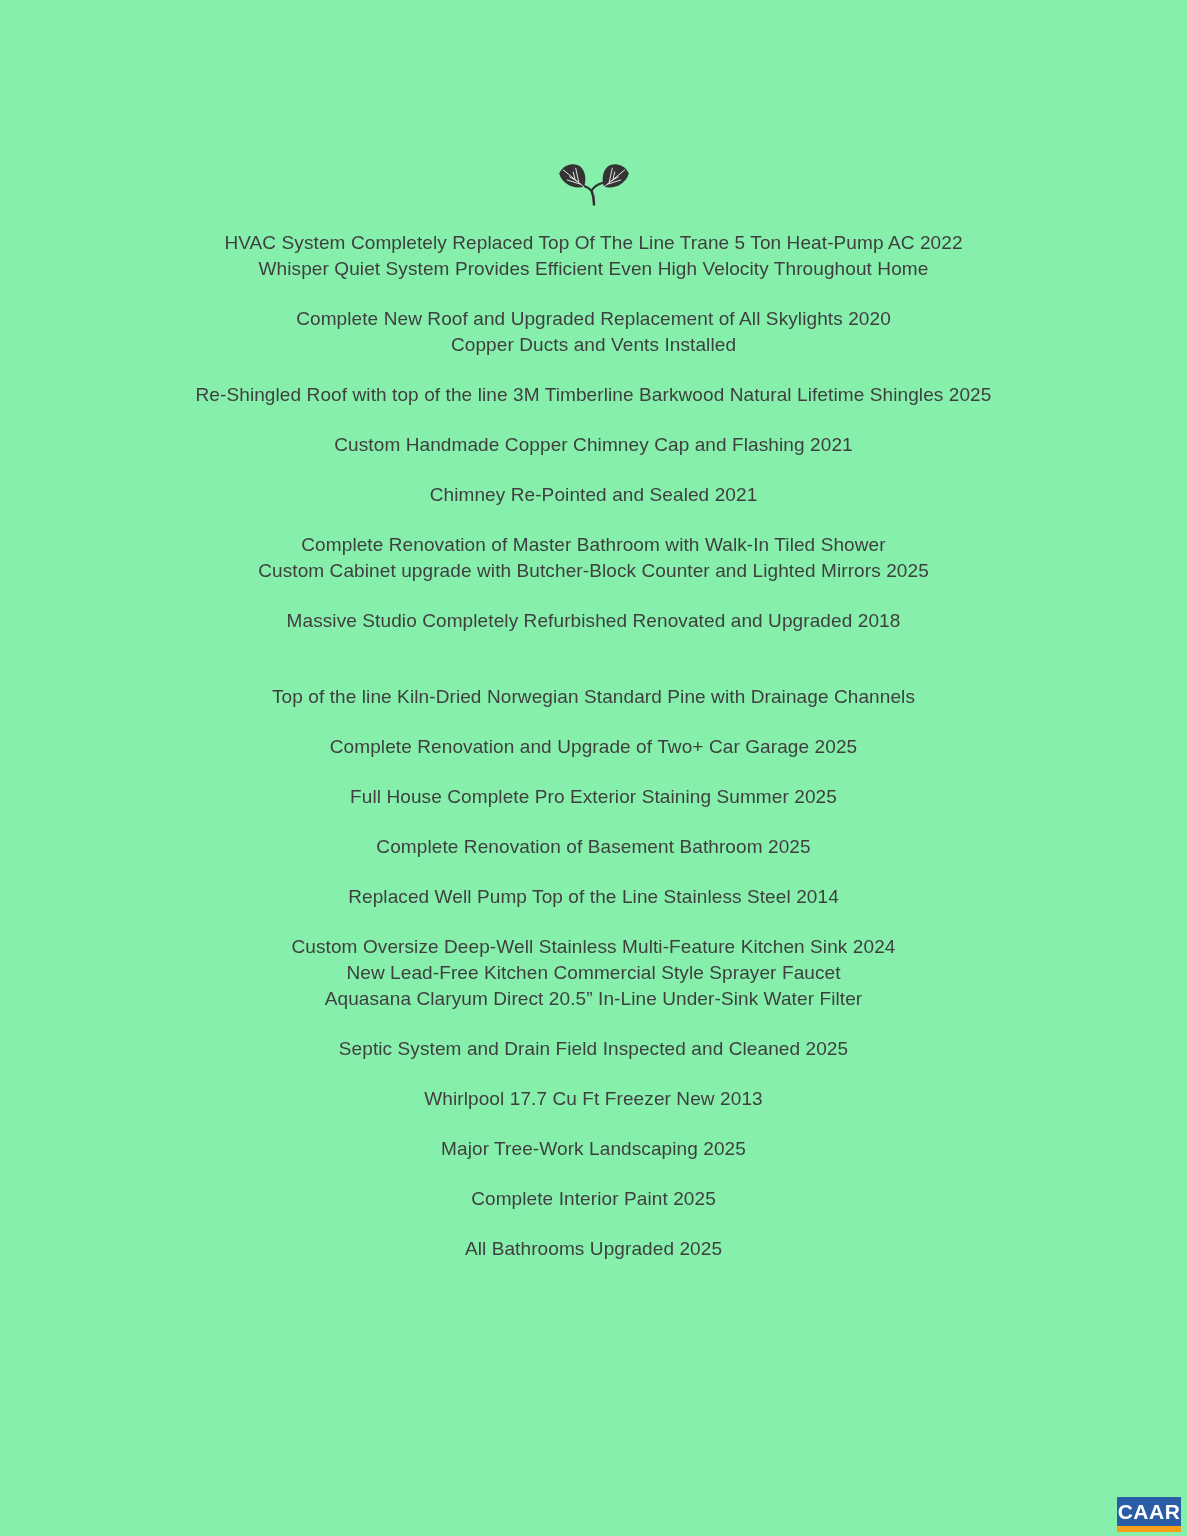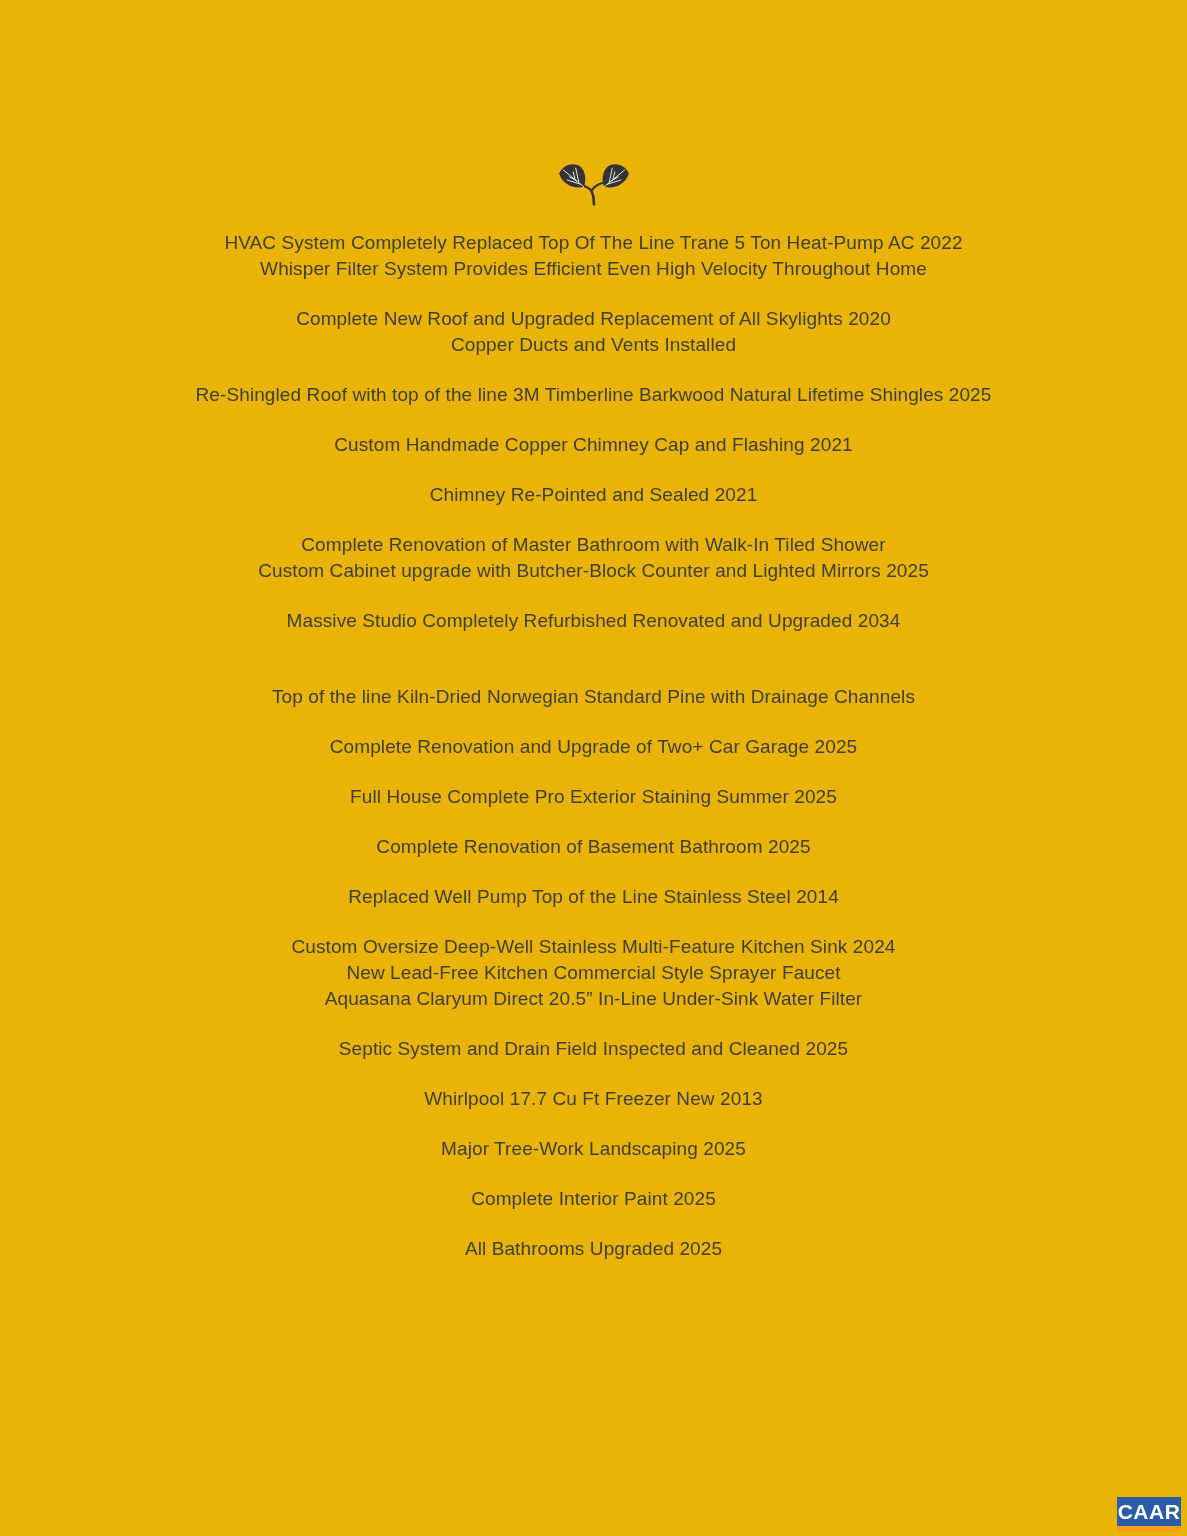--- a/index.html
+++ b/index.html
@@ -4,21 +4,21 @@
 <style>
   html, body {
     margin: 0;
     padding: 0;
     background: #ffffff;
   }
   .page {
     position: relative;
     width: 1187px;
     height: 1536px;
-    background: #eab308;
+    background: #86efac;
     overflow: hidden;
     font-family: "Liberation Sans", sans-serif;
   }
   .icon-wrap {
     position: absolute;
     top: 160px;
     left: 0;
     width: 100%;
     text-align: center;
   }
@@ -80,27 +80,27 @@
       </g>
 
       <g transform="translate(120 0) scale(-1 1)">
         <path d="M44 42 C28 46 10 38 5 21 C10 9 23 3 35 8 C46 13 49 31 44 42 Z" fill="#333333"></path>
         <path d="M44 42 L11 15 M36 35 L31 12 M39 38 L17 31 M30 30 L27 18 M33 33 L21 26" stroke="#fafafa" stroke-width="1.4" fill="none"></path>
       </g>
     </svg>
   </div>
 
   <div class="improvements" style="color: rgb(63, 63, 63);">
-      <p><span>HVAC System Completely Replaced Top Of The Line Trane 5 Ton Heat-Pump AC 2022</span><br><span>Whisper Filter System Provides Efficient Even High Velocity Throughout Home</span></p>
+      <p><span>HVAC System Completely Replaced Top Of The Line Trane 5 Ton Heat-Pump AC 2022</span><br><span>Whisper Quiet System Provides Efficient Even High Velocity Throughout Home</span></p>
       <p><span>Complete New Roof and Upgraded Replacement of All Skylights 2020</span><br><span>Copper Ducts and Vents Installed</span></p>
       <p><span>Re-Shingled Roof with top of the line 3M Timberline Barkwood Natural Lifetime Shingles 2025</span></p>
       <p><span>Custom Handmade Copper Chimney Cap and Flashing 2021</span></p>
       <p><span>Chimney Re-Pointed and Sealed 2021</span></p>
       <p><span>Complete Renovation of Master Bathroom with Walk-In Tiled Shower</span><br><span>Custom Cabinet upgrade with Butcher-Block Counter and Lighted Mirrors 2025</span></p>
-      <p><span>Massive Studio Completely Refurbished Renovated and Upgraded 2034</span></p>
+      <p><span>Massive Studio Completely Refurbished Renovated and Upgraded 2018</span></p>
       <p><br><span>Top of the line Kiln-Dried Norwegian Standard Pine with Drainage Channels</span></p>
       <p><span>Complete Renovation and Upgrade of Two+ Car Garage 2025</span></p>
       <p><span>Full House Complete Pro Exterior Staining Summer 2025</span></p>
       <p><span>Complete Renovation of Basement Bathroom 2025</span></p>
       <p><span>Replaced Well Pump Top of the Line Stainless Steel 2014</span></p>
       <p><span>Custom Oversize Deep-Well Stainless Multi-Feature Kitchen Sink 2024</span><br><span>New Lead-Free Kitchen Commercial Style Sprayer Faucet</span><br><span>Aquasana Claryum Direct 20.5” In-Line Under-Sink Water Filter</span></p>
       <p><span>Septic System and Drain Field Inspected and Cleaned 2025</span></p>
       <p><span>Whirlpool 17.7 Cu Ft Freezer New 2013</span></p>
       <p><span>Major Tree-Work Landscaping 2025</span></p>
       <p><span>Complete Interior Paint 2025</span></p>

